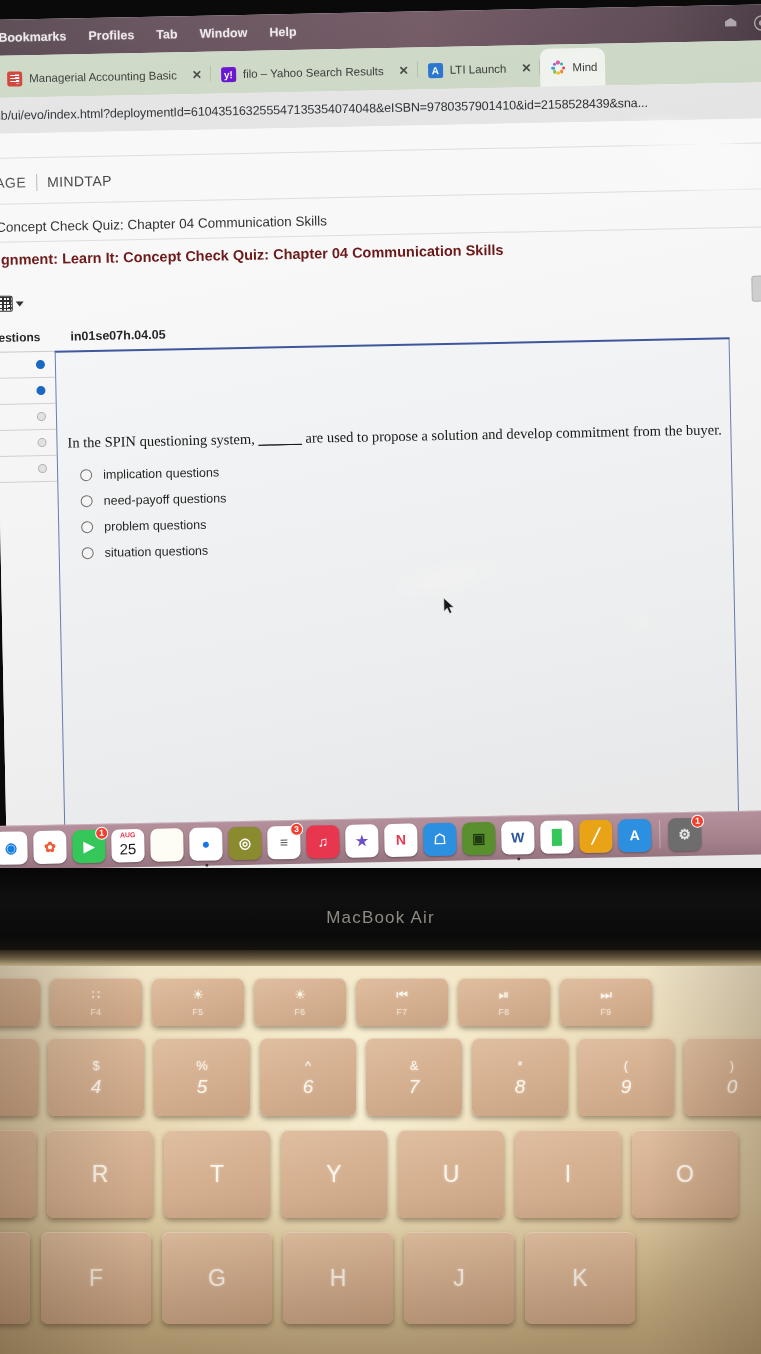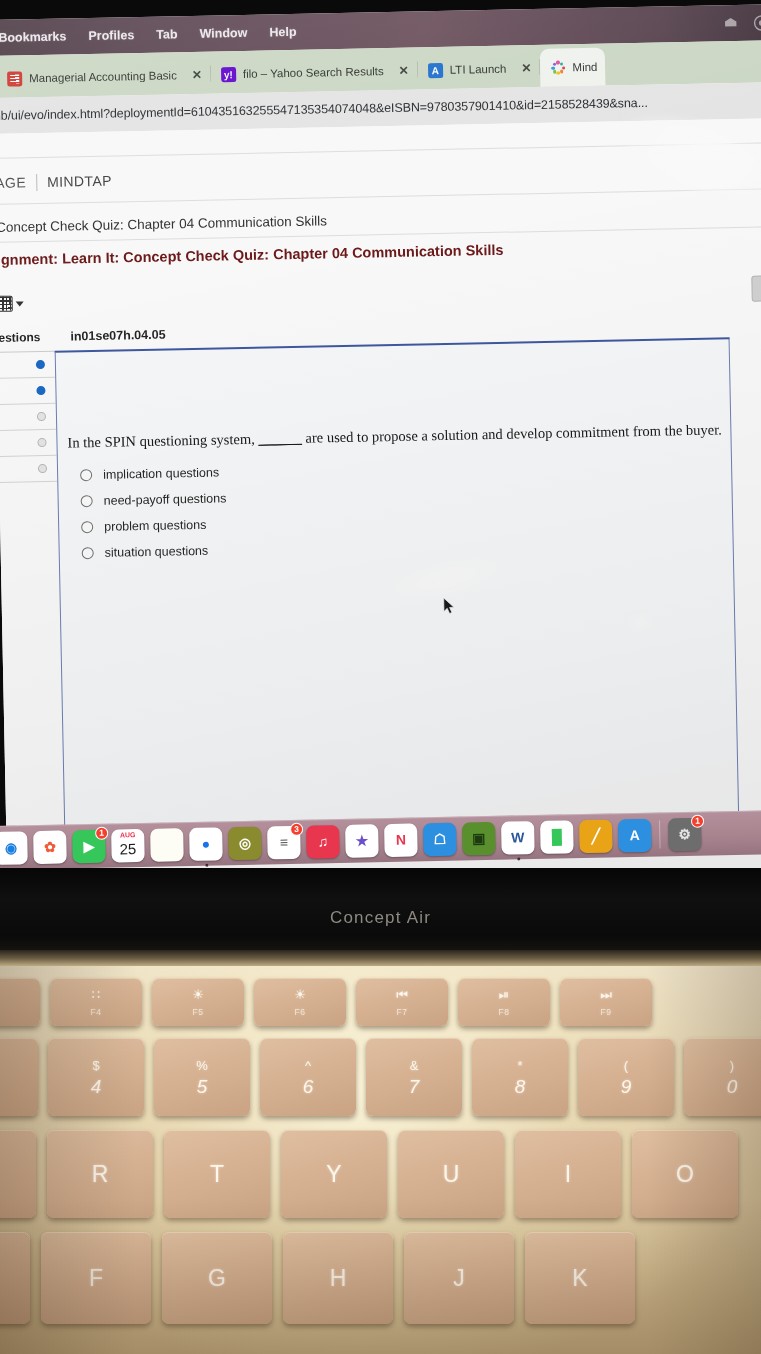--- a/index.html
+++ b/index.html
@@ -462,21 +462,21 @@
         </div>
         <div class="dock-sep"></div>
         <div class="dock-icon" style="background: rgb(109, 109, 109); color: rgb(229, 229, 229);">
           <span>⚙</span>
           <span class="badge">1</span>
         </div>
       </div>
   </div>
 
   <div class="bezel"></div>
-  <div class="mba-label">Concept Air</div>
+  <div class="mba-label">MacBook Air</div>
   <div class="hinge"></div>
 
   <div class="keyboard">
     <div class="kb-glow"></div>
     <div class="krow" id="krow-f" style="left:-52px; top:12px;  gap:10px;">
         <div class="key fkey"></div>
         <div class="key fkey">
           <span class="fglyph">∷</span>
           <span class="fn">F4</span>
         </div>

